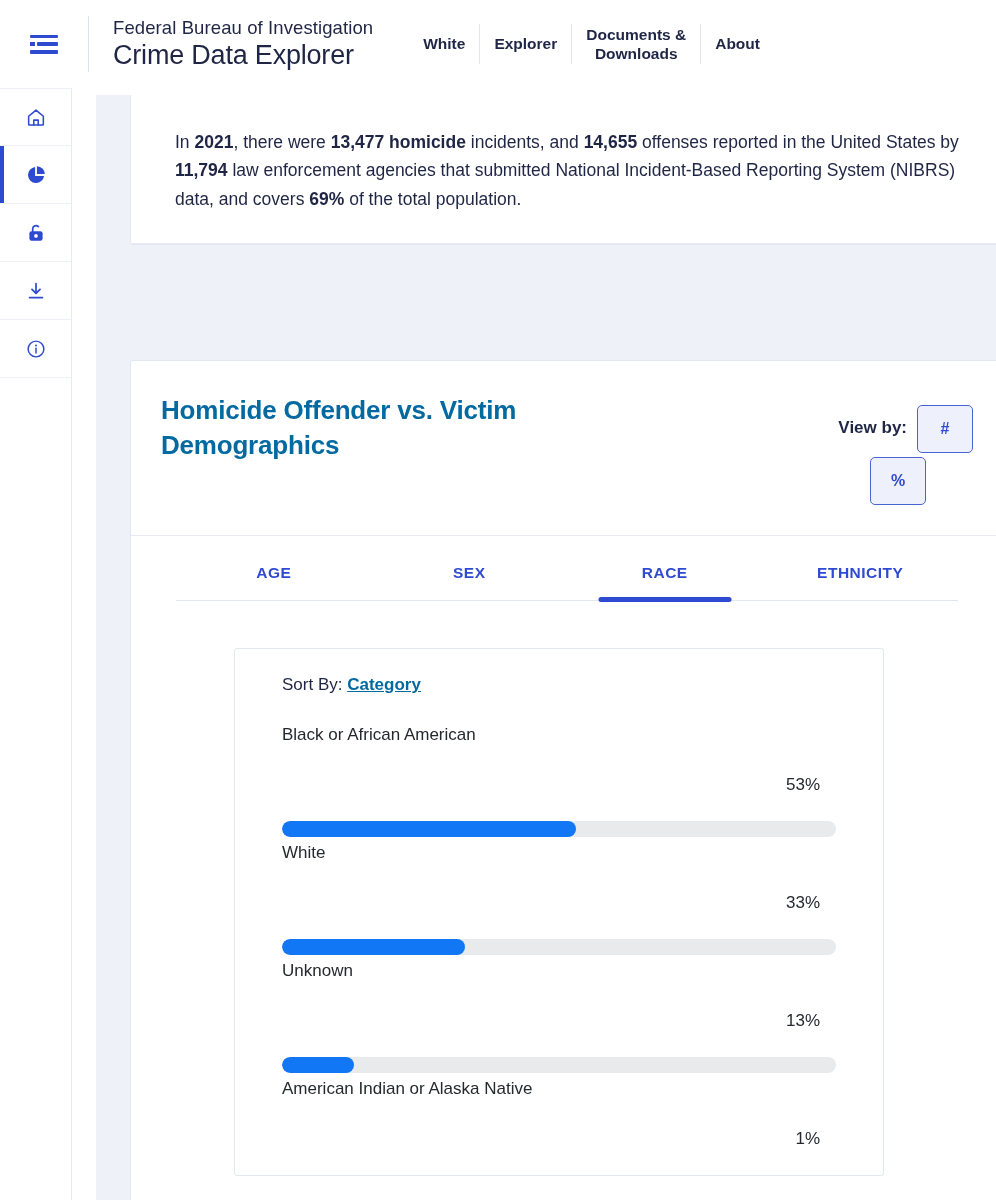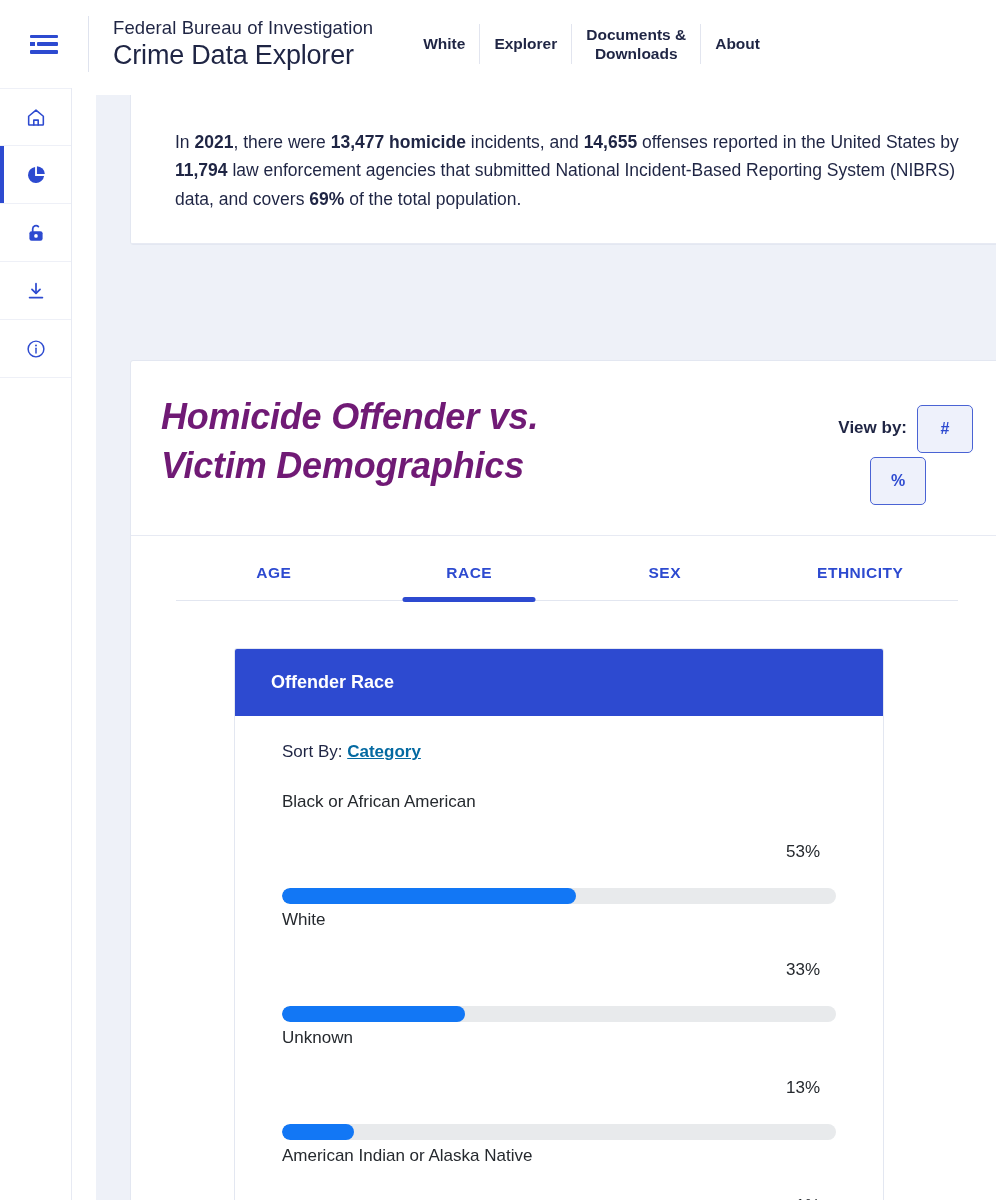--- a/index.html
+++ b/index.html
@@ -197,27 +197,26 @@
     width: 874px;
     min-height: 900px;
   }
   .demo-head {
     display: flex;
     align-items: flex-start;
     padding: 32px 30px 30px 30px;
     border-bottom: 1px solid #e7eaf3;
   }
   .demo-title {
-    font-size: 36px;
+    font-size: 26px;
     font-weight: bold;
     line-height: 1.36;
-    color: #701a75;
+    color: #0369a1;
     max-width: 490px;
     letter-spacing: -.2px;
-    font-style: italic;
   }
   .viewby {
     margin-left: auto;
     display: flex;
     flex-wrap: wrap;
     align-items: flex-start;
     justify-content: flex-end;
     width: 196px;
     padding-top: 12px;
   }
@@ -435,28 +434,27 @@
 
       <div class="viewby">
         <span class="viewby-label">View by:</span>
         <button class="viewby-btn">#</button>
         <button class="viewby-btn second">%</button>
       </div>
     </div>
 
     <div class="tabs">
       <button class="tab">AGE</button>
+      <button class="tab">SEX</button>
       <button class="tab active">RACE</button>
-      <button class="tab">SEX</button>
       <button class="tab">ETHNICITY</button>
     </div>
     <div class="tabs-rule"></div>
 
     <div class="chart-panel">
-      <div class="chart-panel-head">Offender Race</div>
 
       <div class="chart-body">
         <div class="sortby">
           <span>Sort By:</span>
           <a href="#">Category</a>
         </div>
 
         <div id="bars">
             <div class="bar-row">
               <div class="bar-label">Black or African American</div>

